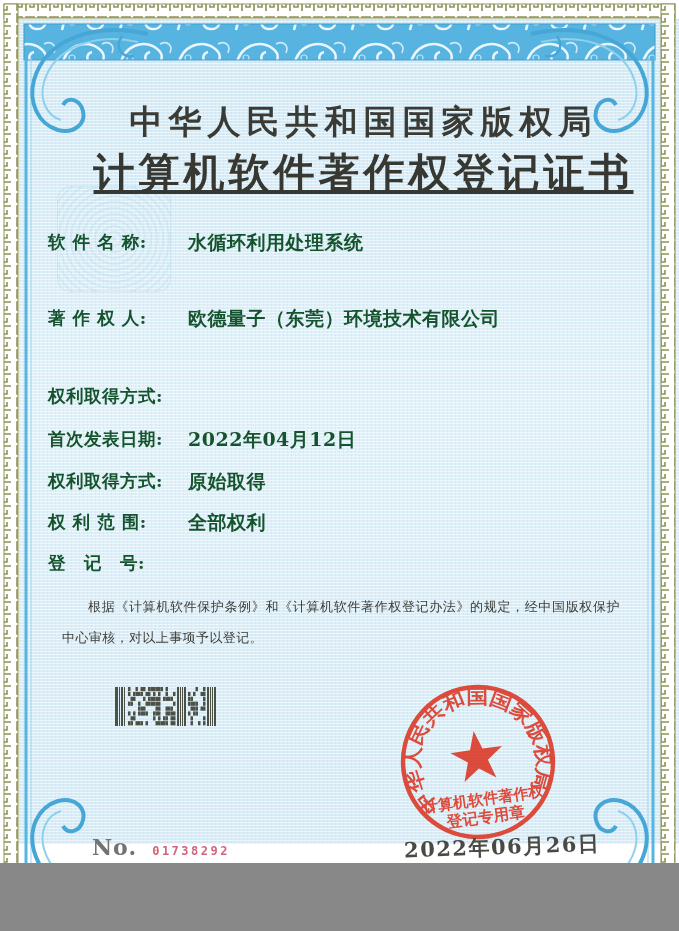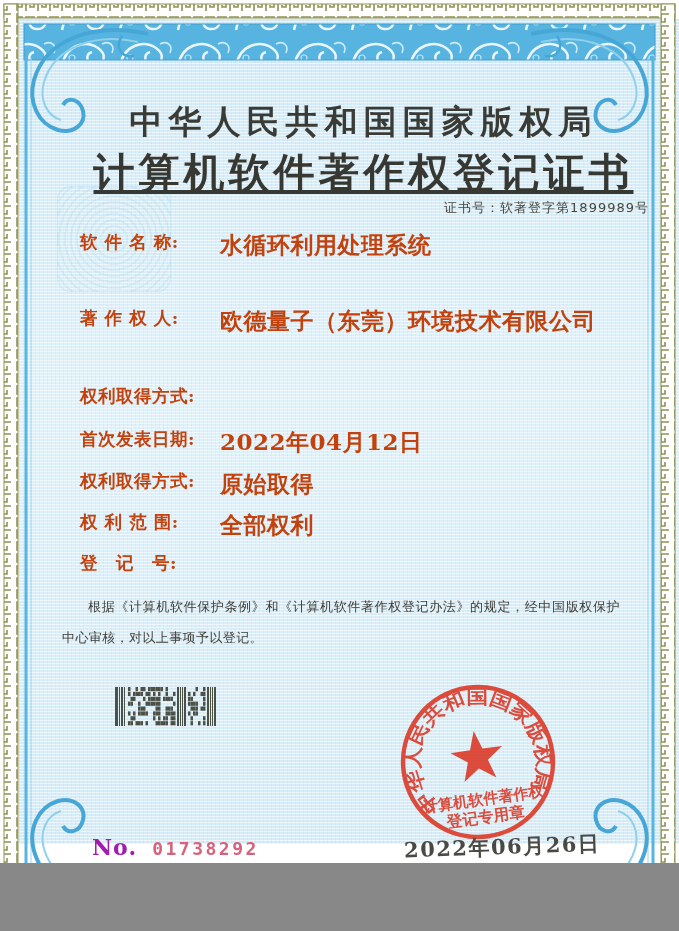--- a/index.html
+++ b/index.html
@@ -29,39 +29,39 @@
     font-size:33px;font-weight:700;color:#3b3b36;letter-spacing:6px;white-space:nowrap;
   }
   .cert-title{
     position:absolute;left:0;top:146px;width:100%;text-align:center;
     font-size:41px;font-weight:700;color:#383833;letter-spacing:4px;white-space:nowrap;text-decoration:underline;
   }
   .cert-no{
     position:absolute;right:78px;top:199px;font-size:13px;color:#464640;letter-spacing:1px;
     font-family:"DejaVu Sans","Liberation Sans",sans-serif;
   }
-  .row{position:absolute;left:80px;display:flex;align-items:flex-start;color:#c2410c;}
+  .row{position:absolute;left:48px;display:flex;align-items:flex-start;color:#14532d;}
   .row .label{width:140px;font-size:17.5px;font-weight:600;letter-spacing:.5px;white-space:pre;}
-  .row .value{font-size:23px;font-weight:600;letter-spacing:.5px;}
+  .row .value{font-size:19px;font-weight:600;letter-spacing:.5px;}
   .row .value .line2{display:block;margin-top:7px;font-family:"DejaVu Sans Mono","Liberation Mono",monospace;font-weight:600;}
   .statement{
     position:absolute;left:62px;top:592px;width:558px;
     font-size:13px;line-height:2.35;color:#3d3d38;text-indent:2em;text-align:justify;letter-spacing:.4px;font-weight:500;
   }
   .barcode{position:absolute;left:115px;top:687px;width:101px;height:39px;}
   .seal{position:absolute;left:397px;top:681px;width:162px;height:162px;opacity:.9;transform:rotate(-8deg);}
   .issue-date{
     position:absolute;left:404px;top:833px;font-size:21px;color:#4a4a44;letter-spacing:1.5px;
     transform:rotate(-2deg);font-weight:600;white-space:nowrap;
   }
   .serial{position:absolute;left:92px;top:834px;white-space:nowrap;}
-  .serial .prefix{font-size:22px;color:#a21caf;font-weight:600;letter-spacing:1px;}
+  .serial .prefix{font-size:22px;color:#737373;font-weight:600;letter-spacing:1px;}
   .serial .number{
     font-family:"DejaVu Sans Mono","Liberation Mono",monospace;
-    font-size:18px;color:#d4637b;letter-spacing:2.5px;margin-left:10px;font-weight:600;
+    font-size:12px;color:#d4637b;letter-spacing:2.5px;margin-left:10px;font-weight:600;
   }
 </style>
 </head>
 <body>
 
 <div class="page">
 
   <div class="inner-bg"></div>
 
   <svg class="frame-svg" viewBox="0 0 679 931" aria-hidden="true">
@@ -107,23 +107,20 @@
     <use href="#cornerCurl" transform="translate(26,26)"></use>
     <use href="#cornerCurl" transform="translate(653,26) scale(-1,1)"></use>
     <use href="#cornerCurl" transform="translate(653,905) scale(-1,-1)"></use>
     <use href="#cornerCurl" transform="translate(26,905) scale(1,-1)"></use>
   </svg>
 
   <div class="watermark"></div>
 
   <div class="authority">中华人民共和国国家版权局</div>
   <div class="cert-title">计算机软件著作权登记证书</div>
-  <div class="cert-no">
-    <span>证书号：</span><span>软著登字第1899989号</span>
-  </div>
 
   <div class="row" style="top:230px">
     <span class="label">软 件 名 称:</span>
     <span class="value">
       <span>水循环利用处理系统</span>
     </span>
   </div>
   <div class="row" style="top:306px">
     <span class="label">著 作 权 人:</span>
     <span class="value">欧德量子（东莞）环境技术有限公司</span>

